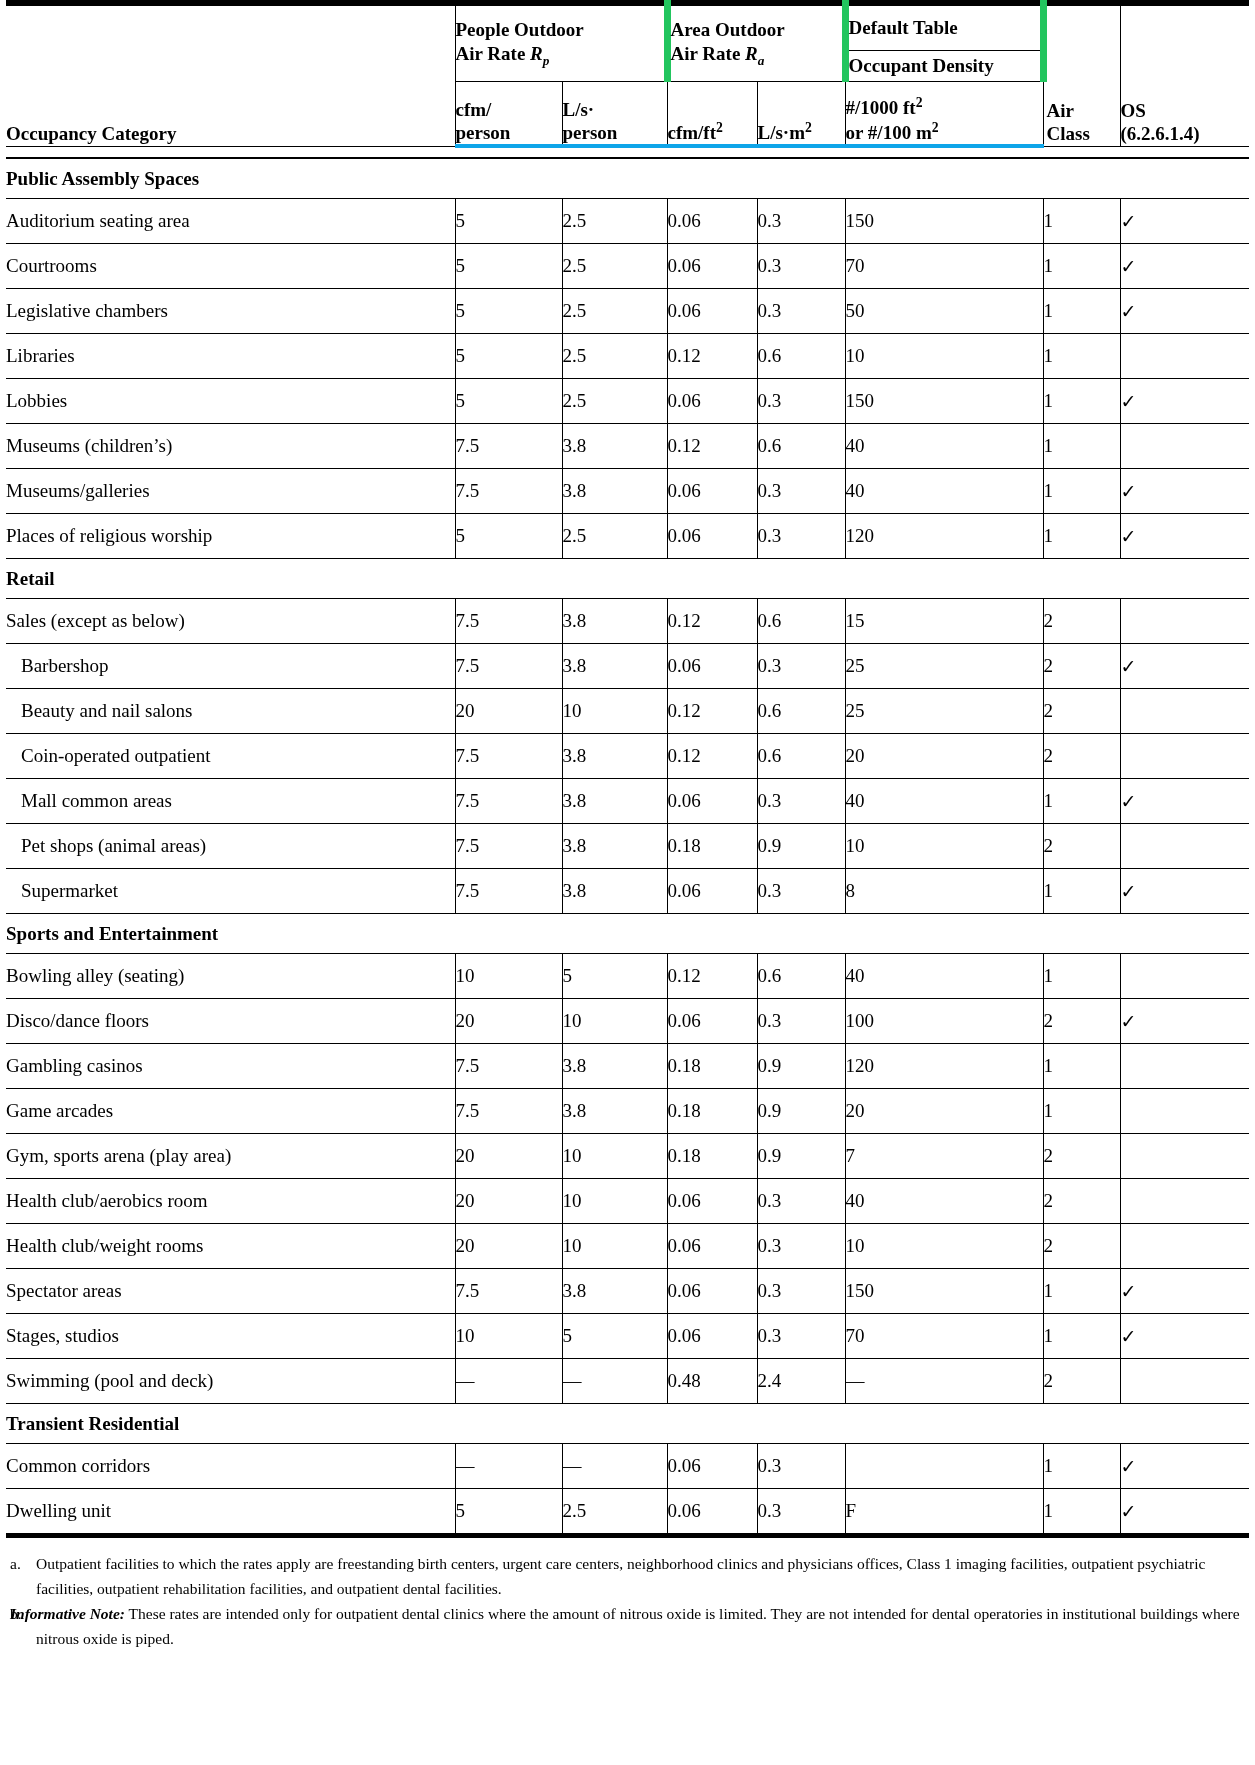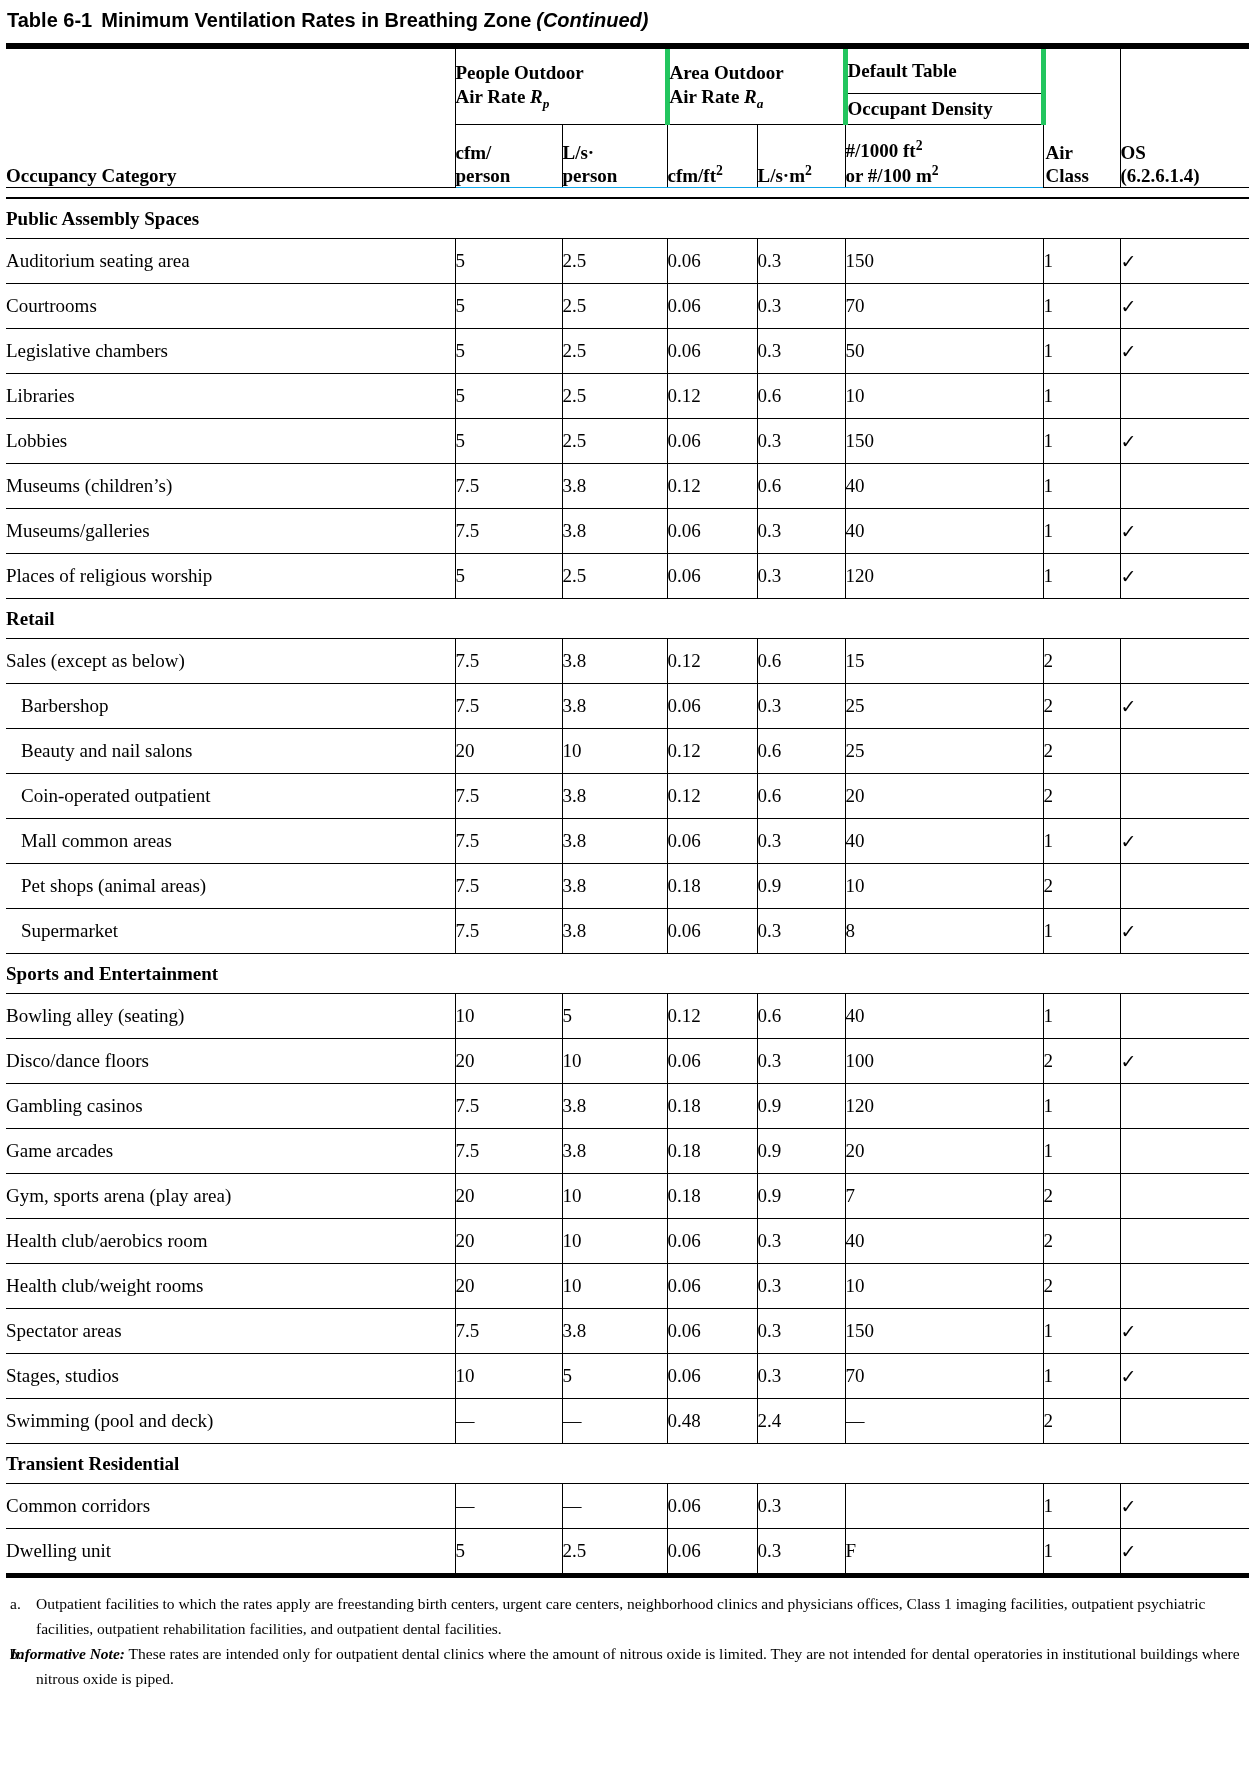--- a/index.html
+++ b/index.html
@@ -19,23 +19,23 @@
     font-size:19px; color:#000;
     border-top:6px solid #000; border-bottom:5px solid #000;
   }
   table.t th, table.t td { padding:0; }
   table.t sub { font-size:70%; font-style:italic; }
   table.t sup { font-size:72%; }
 
   
   th { font-weight:bold; text-align:left; line-height:1.22; }
   th.oc   { border-right:1px solid #000; border-bottom:1px solid #000; vertical-align:bottom; padding:0 0 8px 6px; }
-  th.grp  { border-right:5px solid #22c55e; border-bottom:1px solid #000; vertical-align:middle; padding-left:9px; height:44px; }
+  th.grp  { border-right:7px solid #22c55e; border-bottom:1px solid #000; vertical-align:middle; padding-left:9px; height:44px; }
   th.od   { height:30px; }
-  th.unit { border-right:1px solid #000; border-bottom:1px solid #0ea5e9; vertical-align:bottom; padding:0 0 7px 9px; height:62px; }
+  th.unit { border-right:1px solid #000; border-bottom:4px solid #0ea5e9; vertical-align:bottom; padding:0 0 7px 9px; height:62px; }
   th.tall { border-right:1px solid #000; border-bottom:1px solid #000; vertical-align:bottom; padding:0 0 8px 9px; }
   th.last { border-right:none; }
 
   tr.spacer td { height:9px; border-bottom:2px solid #000; }
 
   td.section {
     border-top:1px solid #000; border-bottom:1px solid #000;
     font-weight:bold; height:39px; vertical-align:middle; padding-left:6px;
   }
   td.cat {
@@ -51,23 +51,20 @@
   .fn { position:relative; padding-left:26px; }
   .fn .mk { position:absolute; left:0; top:0; }
   .fn-note { padding-left:26px; text-indent:-26px; }
   .fn-note .mk-note { font-weight:bold; font-style:italic; }
 </style>
 </head>
 <body>
 
 <div>
 
-  <div class="title">
-    <span>Table 6-1</span><span class="tmain">Minimum Ventilation Rates in Breathing Zone</span><span class="tcont">(Continued)</span>
-  </div>
 
   <table class="t">
     <colgroup>
       <col style="width:449px">
         <col style="width:107px">
         <col style="width:105px">
         <col style="width:90px">
       <col style="width:88px">
         <col style="width:198px">
         <col style="width:77px">

